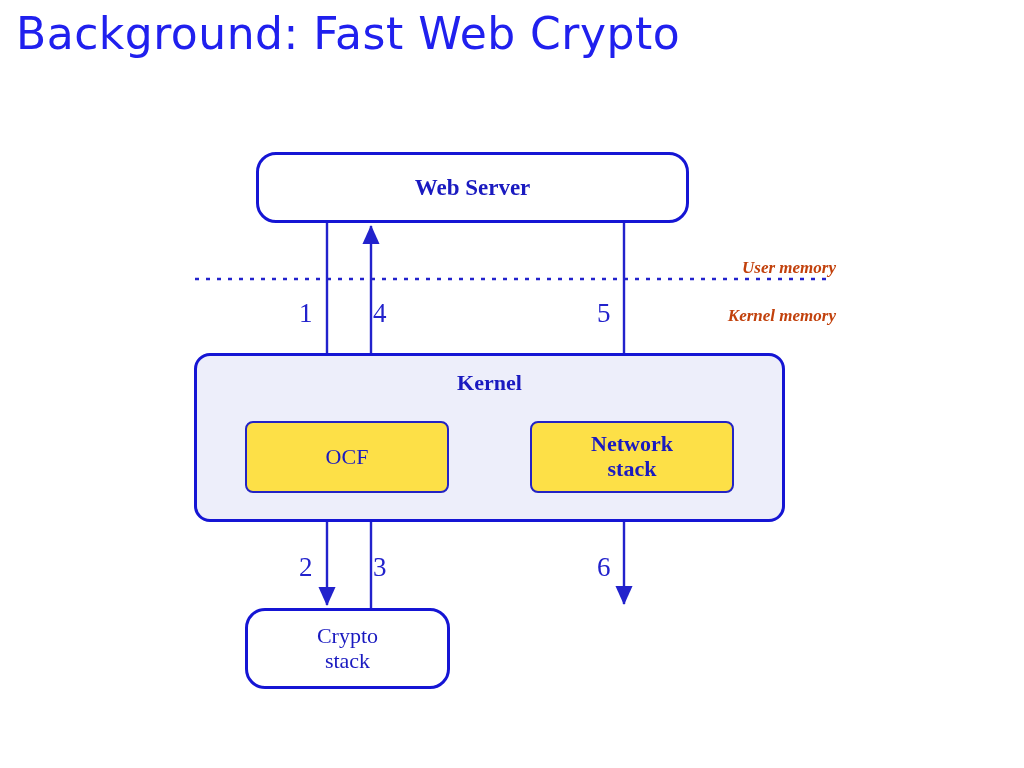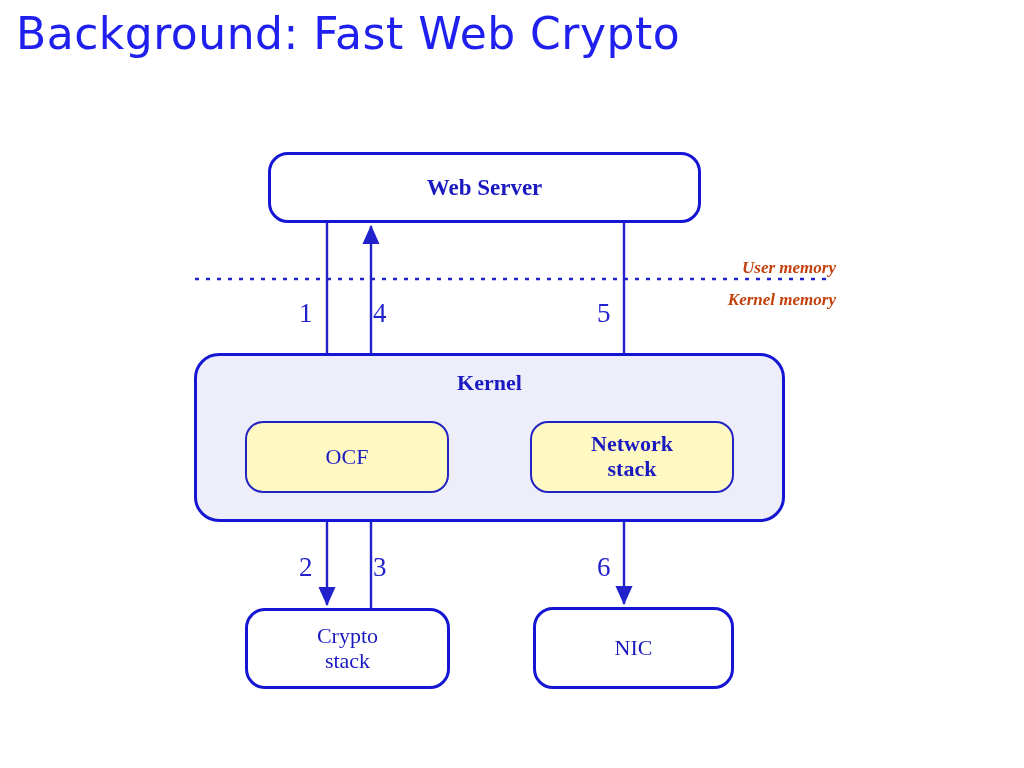--- a/index.html
+++ b/index.html
@@ -50,32 +50,32 @@
   }
   
   .node.thick {
     border: 3px solid #1515d4;
     background: #ffffff;
     border-radius: 20px;
   }
   
   .node.thin {
     border: 2px solid #2323c4;
-    background: #fef9c3;
-    border-radius: 18px;
+    background: #fde047;
+    border-radius: 8px;
   }
   #node-webserver {
-    left: 268px; top: 152px; width: 433px; height: 71px;
+    left: 256px; top: 152px; width: 433px; height: 71px;
     font-size: 23px; font-weight: bold;
   }
   #node-kernel {
     left: 194px; top: 353px; width: 591px; height: 169px;
     background: #edeefa;
     border: 3px solid #1515d4;
-    border-radius: 25px;
+    border-radius: 16px;
     align-items: flex-start;
     justify-content: center;
     z-index: 1;
   }
   #node-kernel .node-label {
     margin-top: 15px;
     font-size: 22px;
     font-weight: bold;
   }
   #node-ocf {
@@ -100,21 +100,21 @@
   .mem-label {
     position: absolute;
     color: #c2410c;
     font-size: 17px;
     font-weight: bold;
     font-style: italic;
     white-space: nowrap;
     text-align: right;
   }
   #label-user-memory { right: 188px; top: 258px; }
-  #label-kernel-memory { right: 188px; top: 290px; }
+  #label-kernel-memory { right: 188px; top: 306px; }
   .step-num {
     position: absolute;
     color: #2222cc;
     font-size: 27px;
     line-height: 1;
     white-space: nowrap;
   }
   #step-1 { left: 299px; top: 300px; }
   #step-4 { left: 373px; top: 300px; }
   #step-5 { left: 597px; top: 300px; }
@@ -166,23 +166,20 @@
   <div class="node thin" id="node-netstack">
     <div class="node-label">Network
 stack</div>
   </div>
 
   <div class="node thick" id="node-crypto">
     <div class="node-label">Crypto
 stack</div>
   </div>
 
-  <div class="node thick" id="node-nic">
-    <div class="node-label">NIC</div>
-  </div>
 
   <div class="mem-label" id="label-user-memory">User memory</div>
   <div class="mem-label" id="label-kernel-memory">Kernel memory</div>
 
   <div class="step-num" id="step-1">1</div>
   <div class="step-num" id="step-4">4</div>
   <div class="step-num" id="step-5">5</div>
   <div class="step-num" id="step-2">2</div>
   <div class="step-num" id="step-3">3</div>
   <div class="step-num" id="step-6">6</div>

